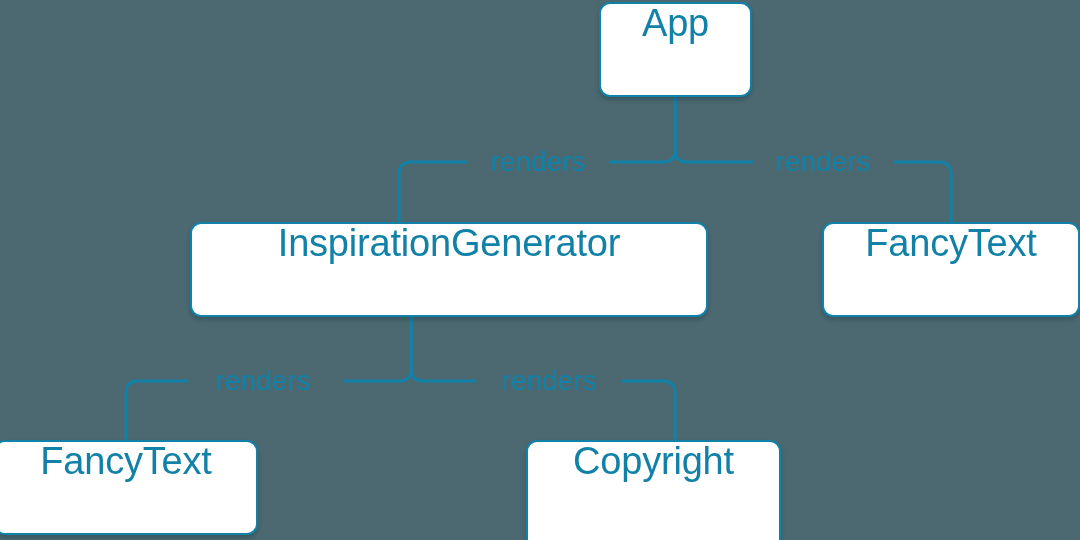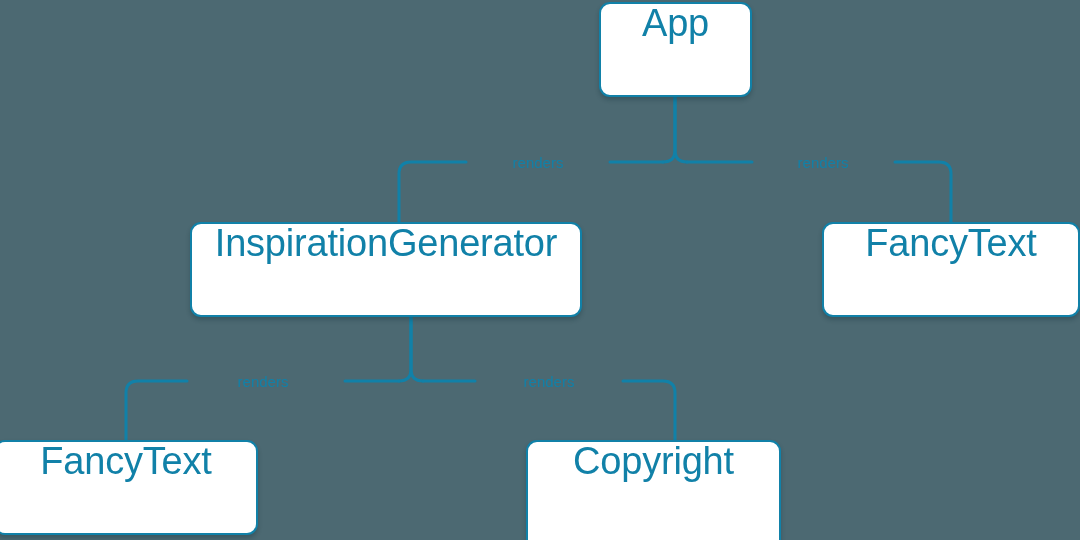--- a/index.html
+++ b/index.html
@@ -41,29 +41,29 @@
   }
   .node-label {
     color: #1181a8;
     font-size: 38px;
     font-weight: 400;
     letter-spacing: -0.2px;
     line-height: 1;
     white-space: nowrap;
   }
   .node-app        { left: 599px; top: 2px;   width: 153px; height: 95px; }
-  .node-insp       { left: 190px; top: 222px; width: 392px; height: 95px; }
+  .node-insp       { left: 190px; top: 222px; width: 518px; height: 95px; }
   .node-fancy-r    { left: 822px; top: 222px; width: 258px; height: 95px; }
   .node-fancy-bl   { left: -6px;  top: 440px; width: 264px; height: 95px; }
   .node-copyright  { left: 526px; top: 440px; width: 255px; height: 120px; }
 
   .edge-label {
     position: absolute;
     color: #1181a8;
-    font-size: 15px;
+    font-size: 28px;
     font-weight: 400;
     line-height: 1;
     white-space: nowrap;
     transform: translate(-50%, -50%);
     z-index: 3;
   }
   .lbl-top-left    { left: 538px; top: 162px; }
   .lbl-top-right   { left: 823px; top: 162px; }
   .lbl-bot-left    { left: 263px; top: 381px; }
   .lbl-bot-right   { left: 549px; top: 381px; }

